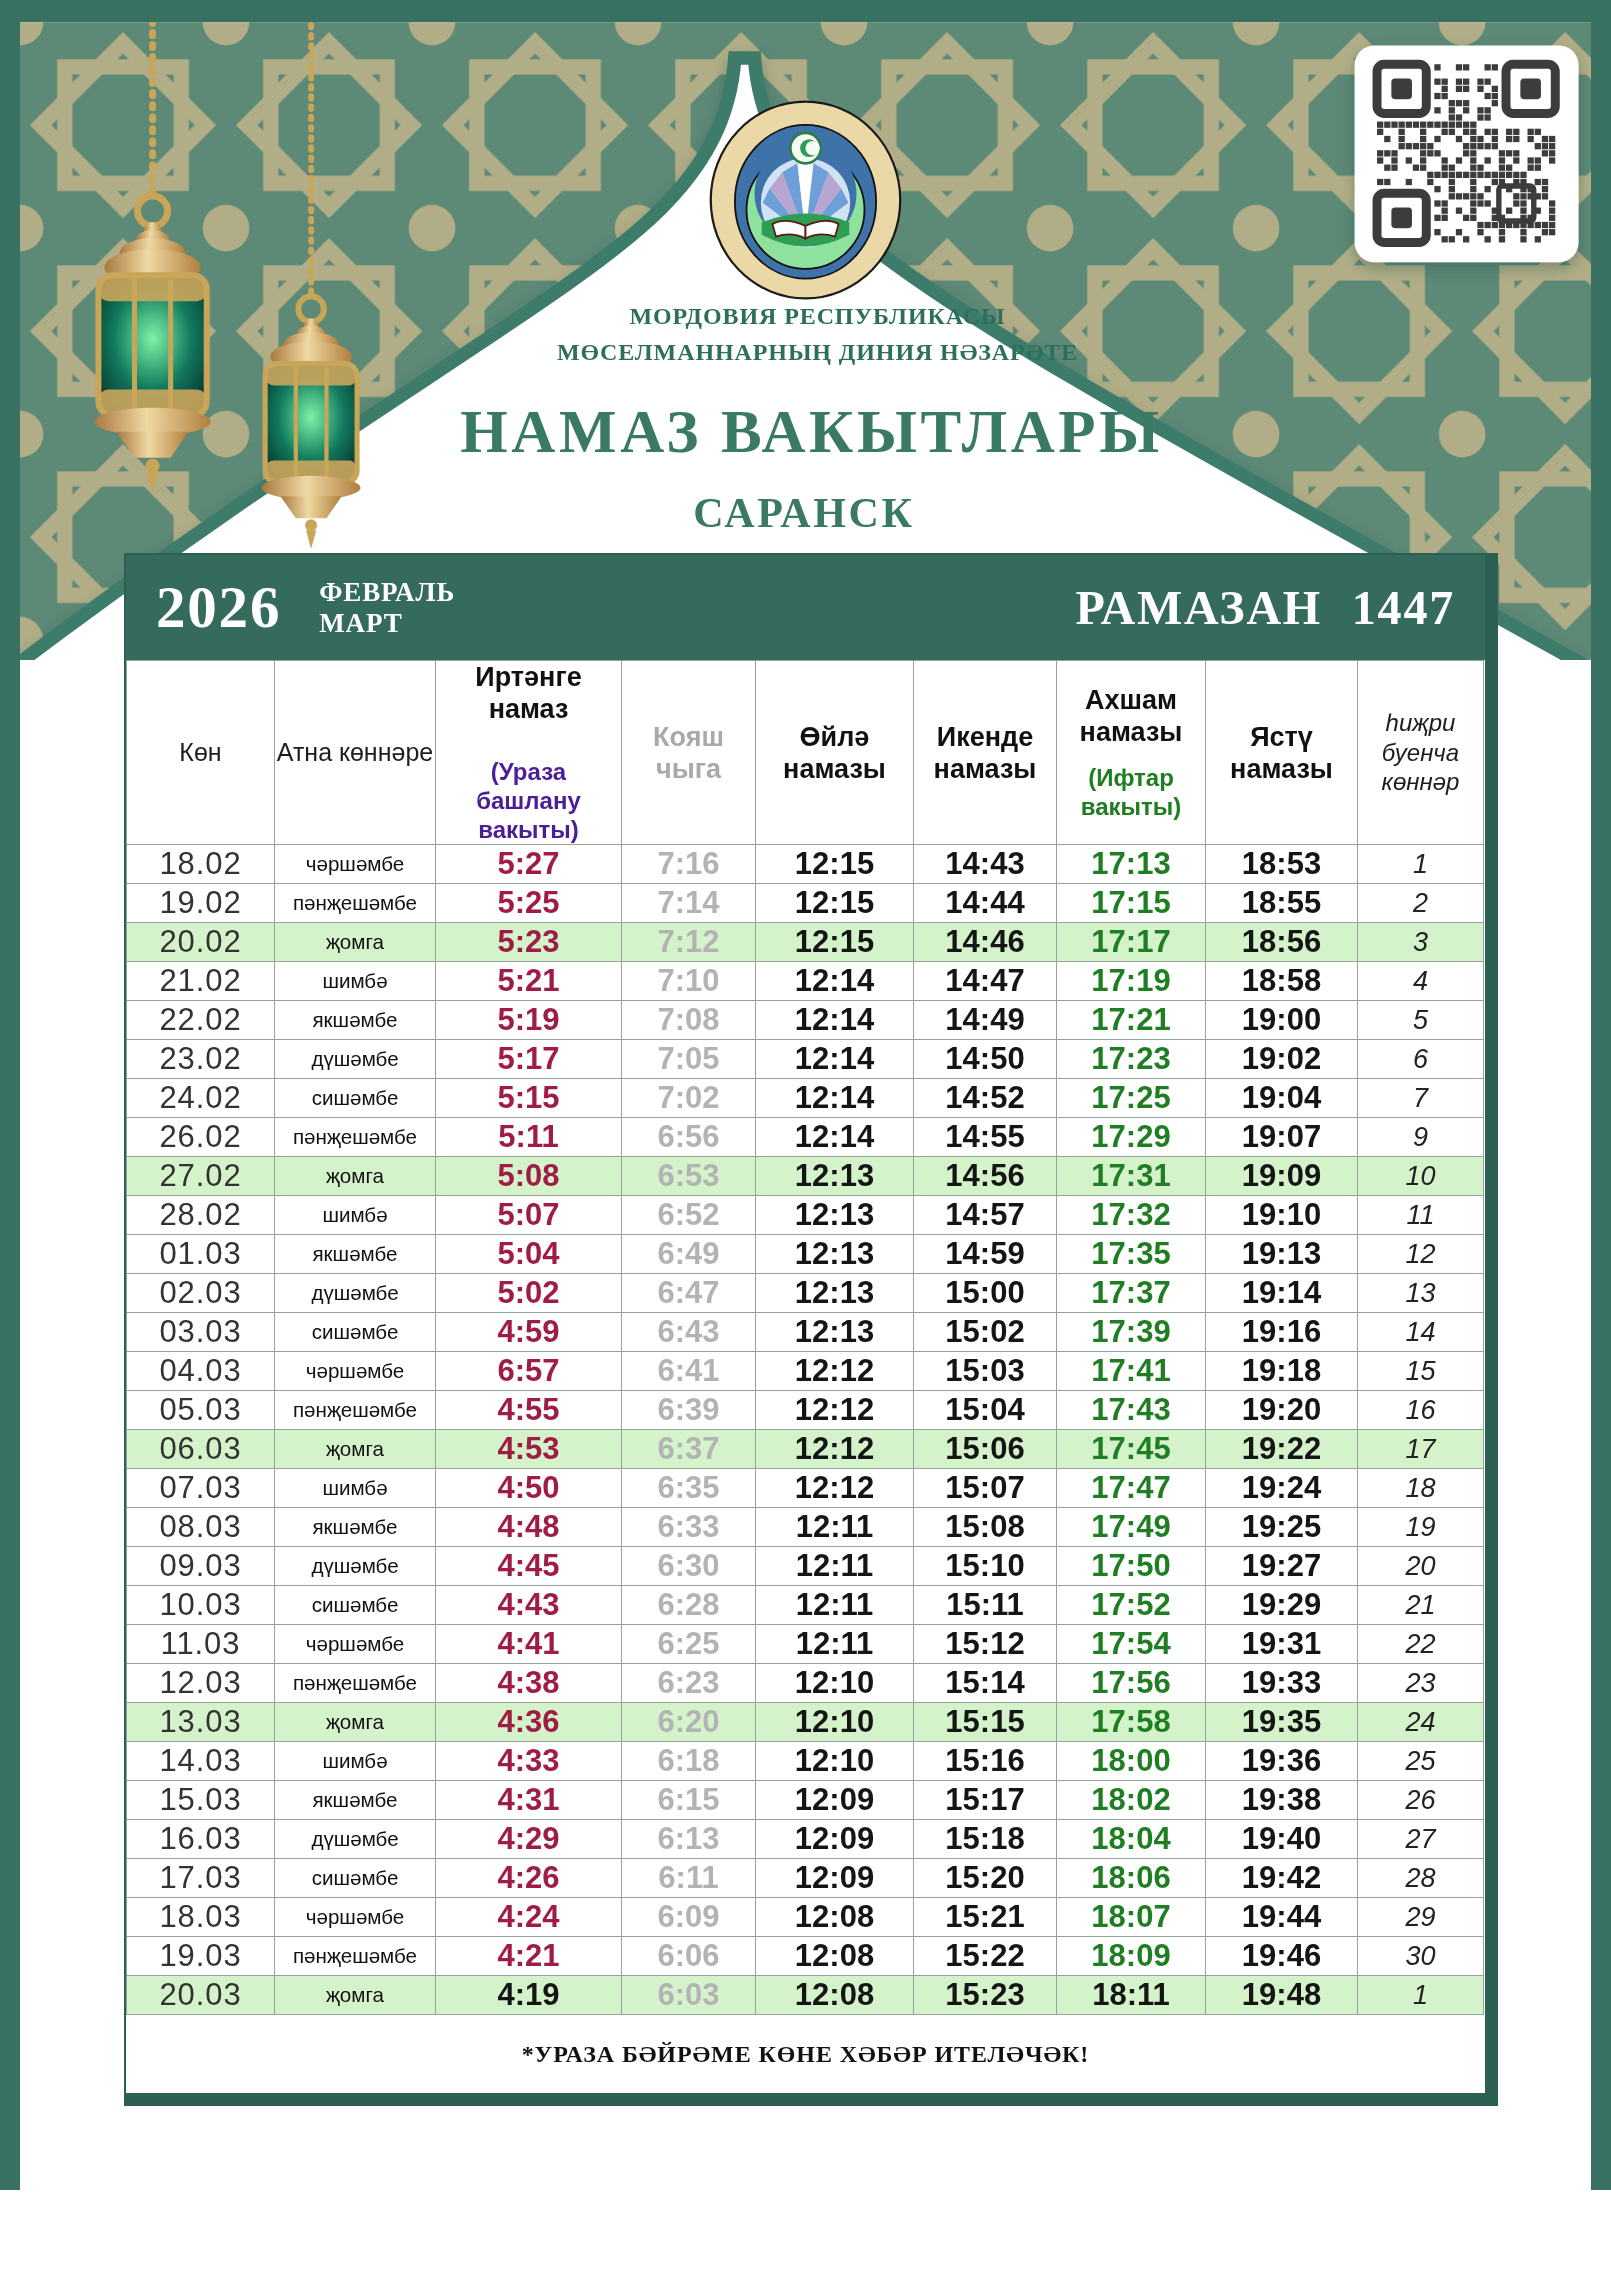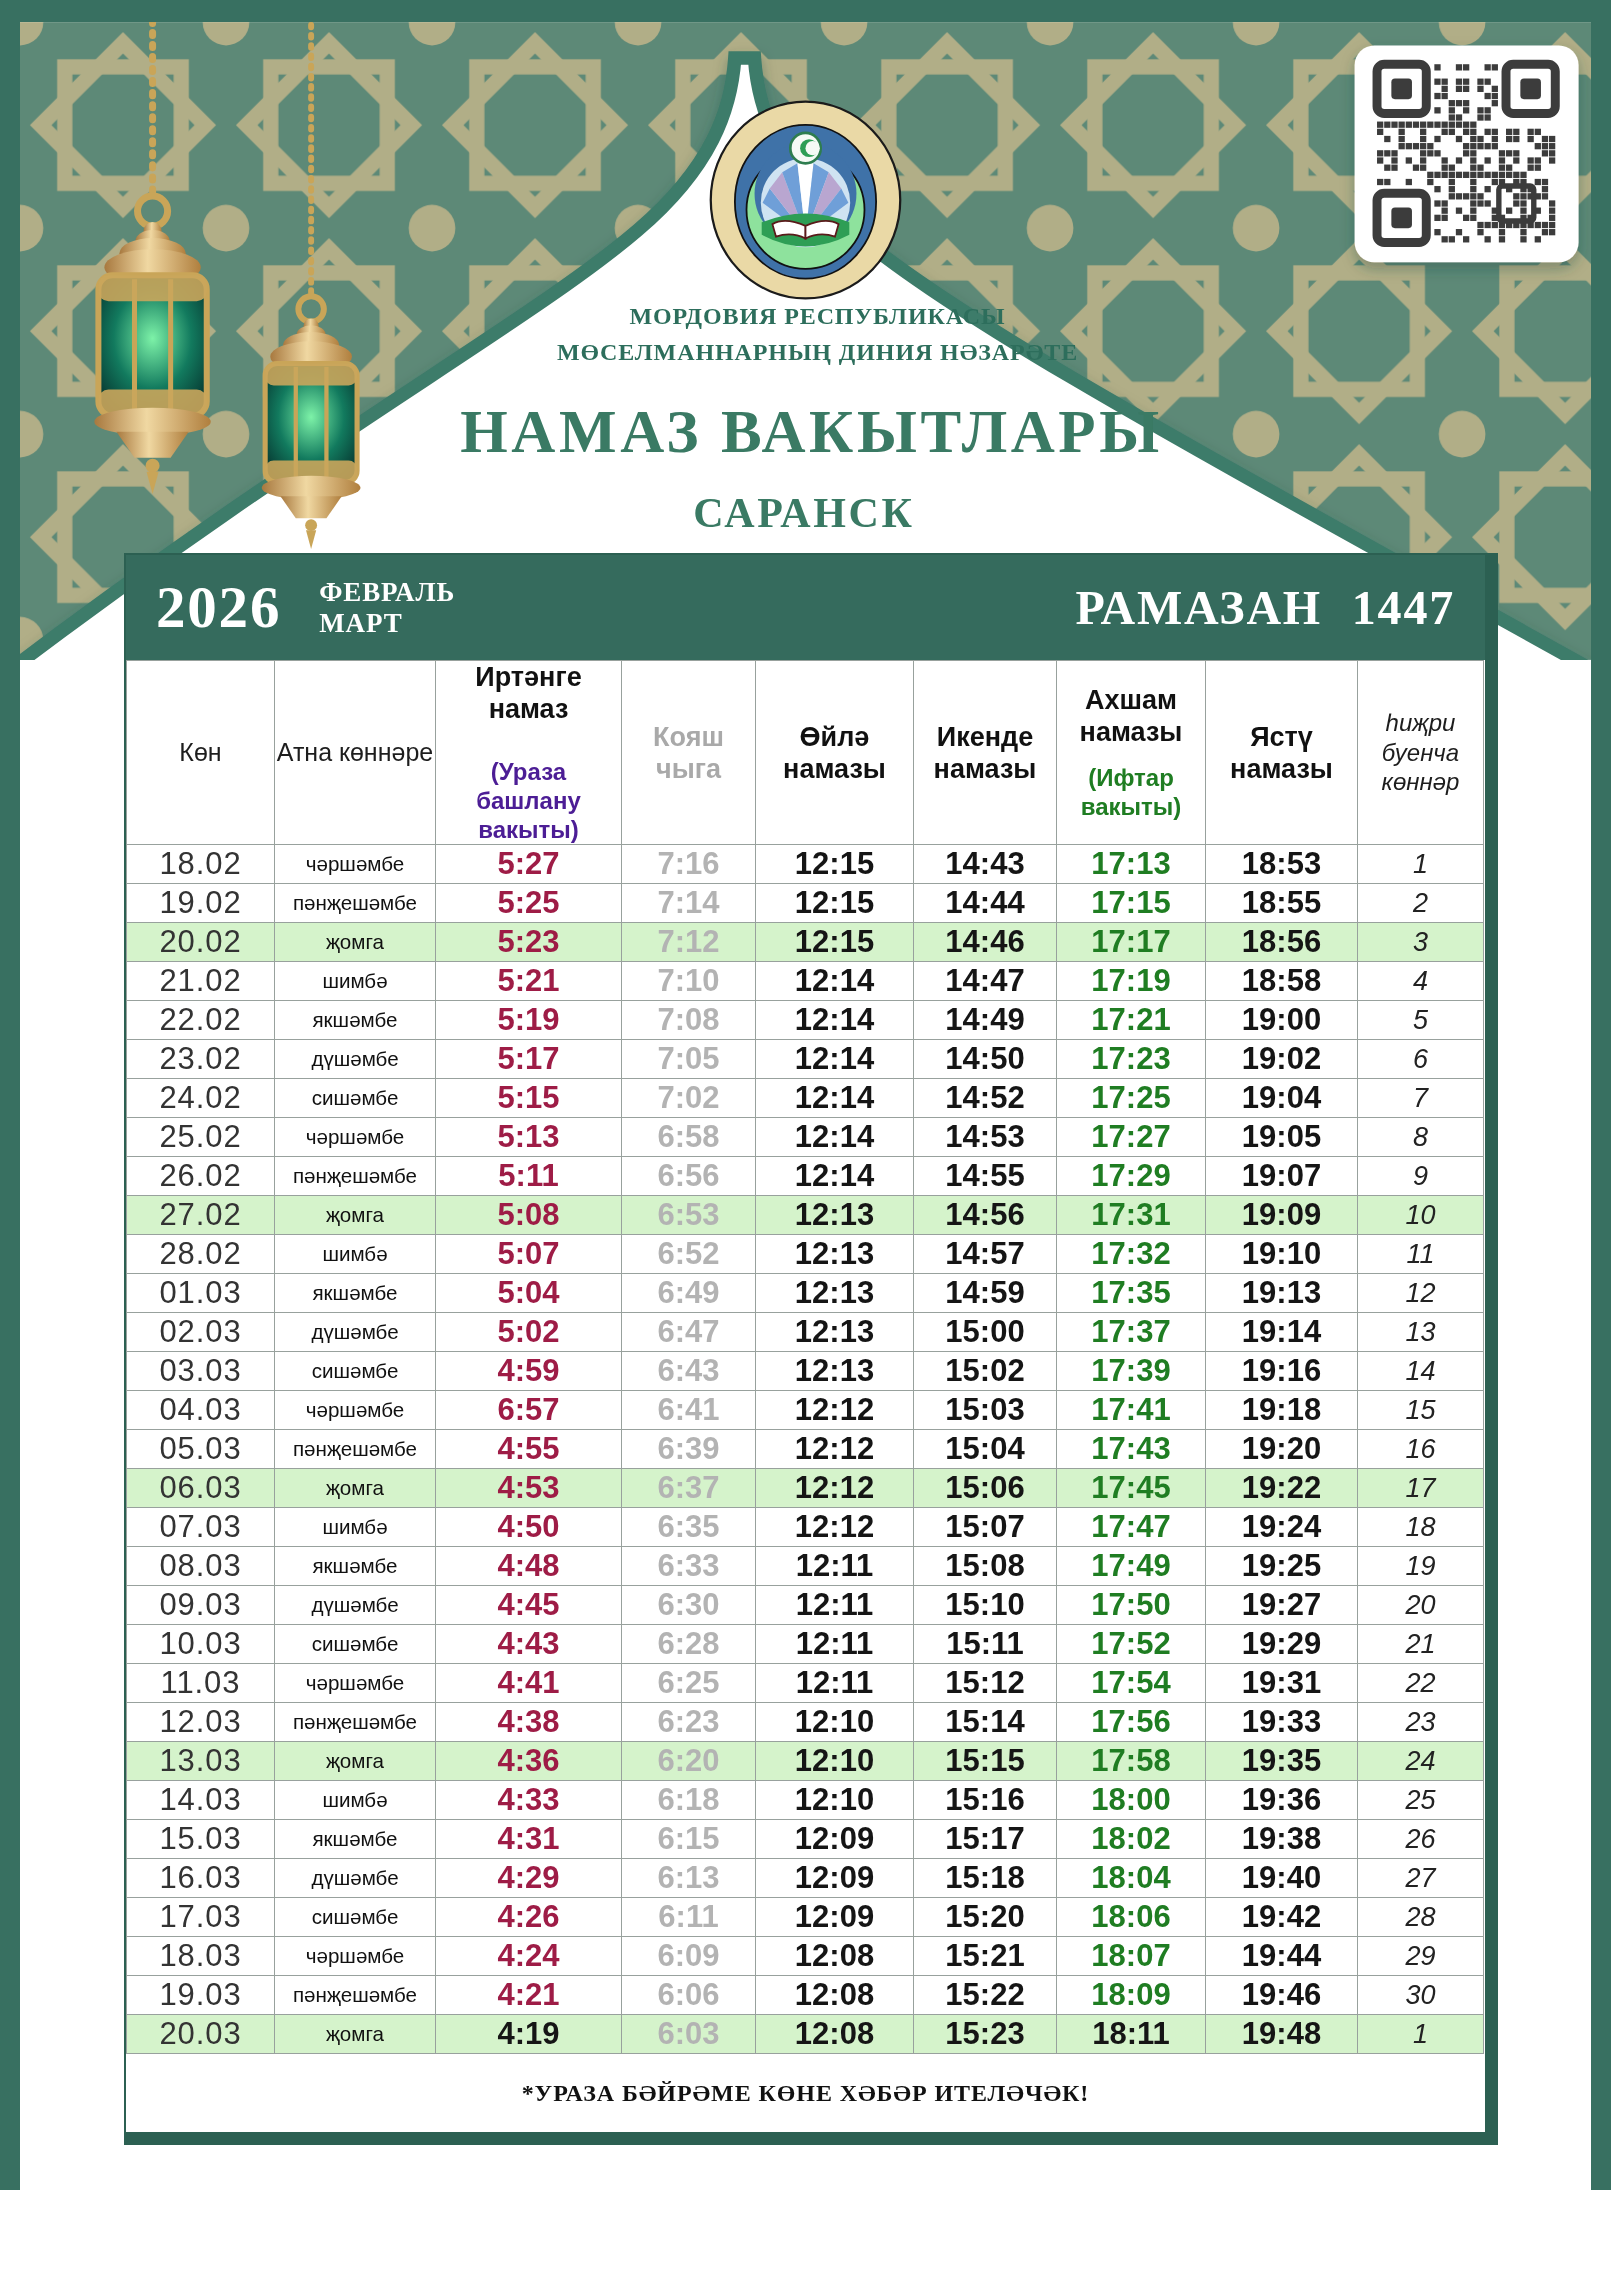--- a/index.html
+++ b/index.html
@@ -517,31 +517,20 @@
       <td class="c-day">сишәмбе</td>
       <td class="t c-fajr">5:15</td>
       <td class="t c-sun">7:02</td>
       <td class="t c-dhuhr">12:14</td>
       <td class="t c-asr">14:52</td>
       <td class="t c-maghrib">17:25</td>
       <td class="t c-isha">19:04</td>
       <td class="c-hijri">7</td>
     </tr>
           <tr>
-      <td class="c-date">25.02</td>
-      <td class="c-day">чәршәмбе</td>
-      <td class="t c-fajr">5:13</td>
-      <td class="t c-sun">6:58</td>
-      <td class="t c-dhuhr">12:14</td>
-      <td class="t c-asr">14:53</td>
-      <td class="t c-maghrib">17:27</td>
-      <td class="t c-isha">19:05</td>
-      <td class="c-hijri">8</td>
-    </tr>
-          <tr>
       <td class="c-date">26.02</td>
       <td class="c-day">пәнҗешәмбе</td>
       <td class="t c-fajr">5:11</td>
       <td class="t c-sun">6:56</td>
       <td class="t c-dhuhr">12:14</td>
       <td class="t c-asr">14:55</td>
       <td class="t c-maghrib">17:29</td>
       <td class="t c-isha">19:07</td>
       <td class="c-hijri">9</td>
     </tr>

